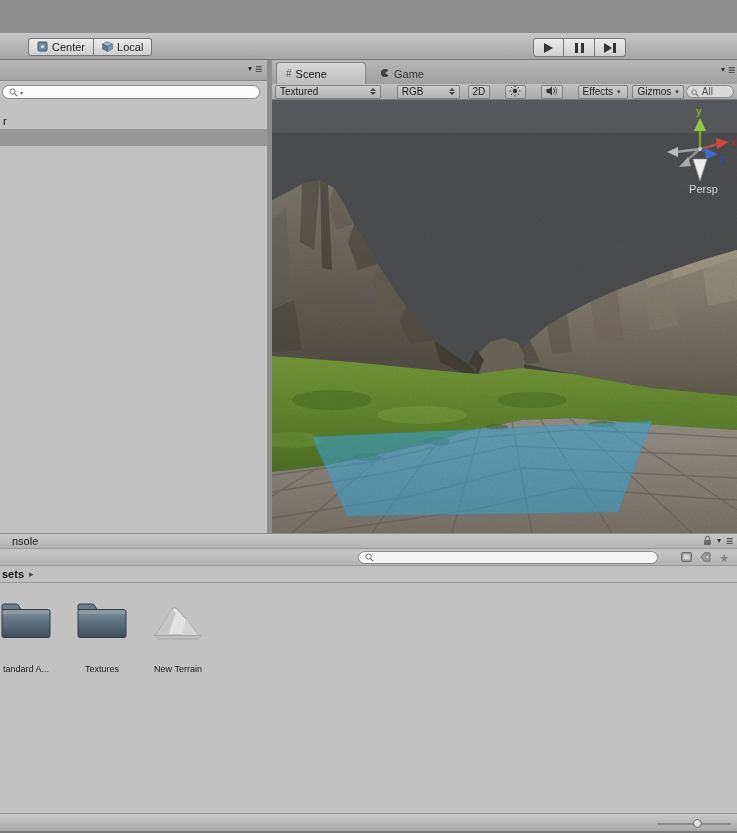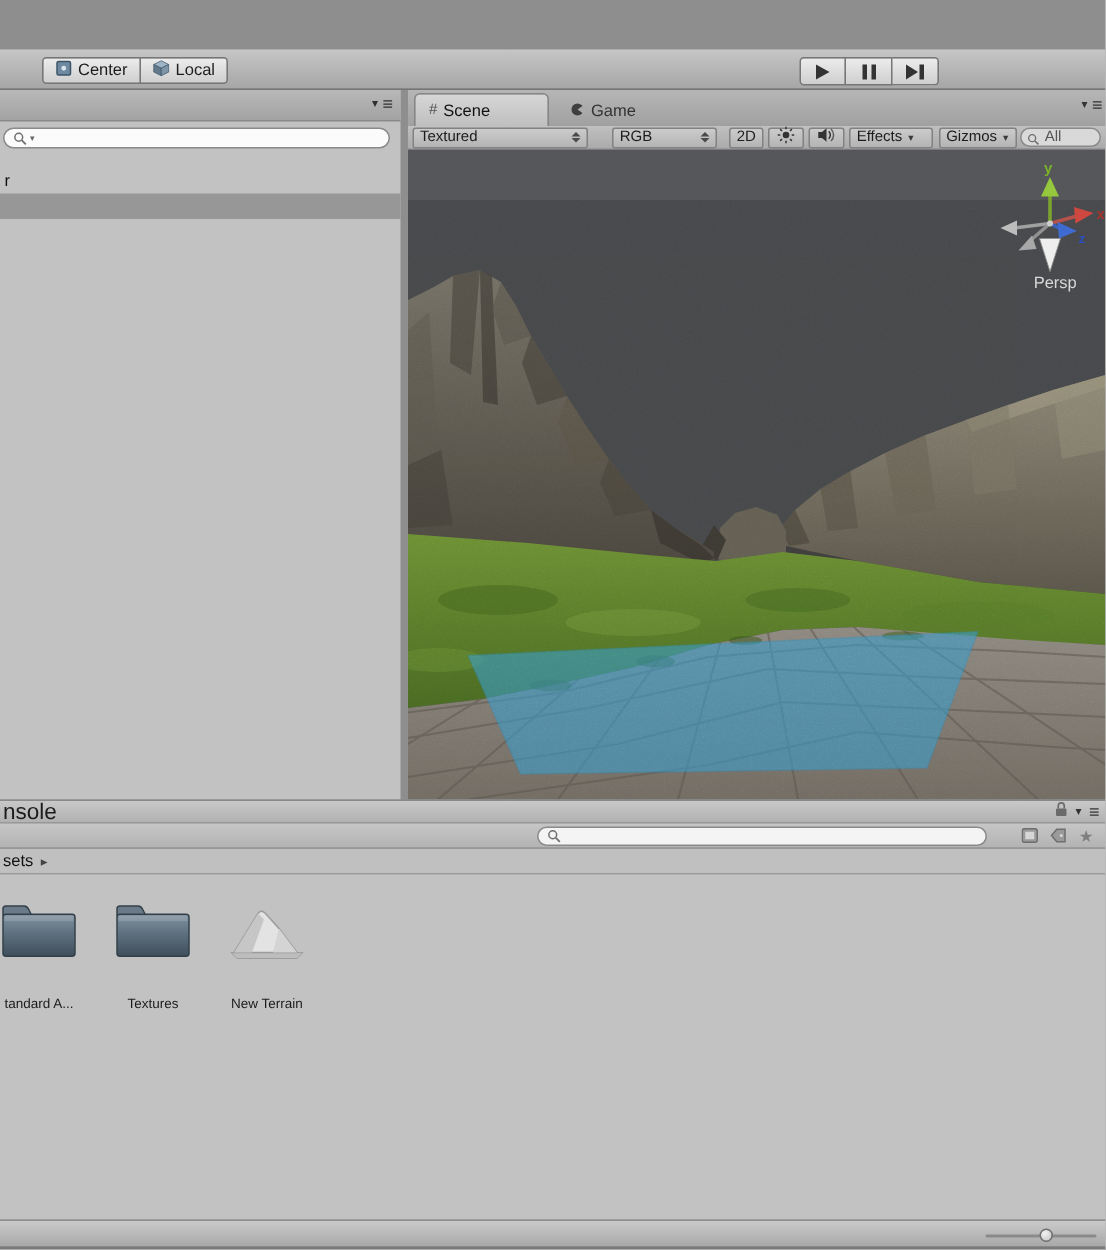--- a/index.html
+++ b/index.html
@@ -56,45 +56,45 @@
   .stabicons{position:absolute;right:2px;top:5px;display:flex;gap:3px;align-items:center;color:#333}
 
   .stoolbar{position:absolute;left:0;top:24px;width:100%;height:16px;background:linear-gradient(#c0c0c0,#aaaaaa);border-bottom:1px solid #7d7d7d;display:flex;align-items:center;padding:0 3px}
   .dd{display:flex;align-items:center;height:14px;border:1px solid #828282;border-radius:2px;background:linear-gradient(#cbcbcb,#b4b4b4);font-size:10px;padding:0 4px;color:#1c1c1c;white-space:nowrap}
   .caret2{margin-left:auto;display:flex;flex-direction:column;gap:1px;padding-left:4px}
   .cu{width:0;height:0;border-left:3px solid transparent;border-right:3px solid transparent;border-bottom:3px solid #4a4a4a}
   .cd{width:0;height:0;border-left:3px solid transparent;border-right:3px solid transparent;border-top:3px solid #4a4a4a}
   .ddcaret{font-size:7px;color:#3a3a3a;margin-left:4px}
   .w118{width:118px;margin-right:16px}.w70{width:70px}
   .tbtn{width:24px;height:14px;display:flex;align-items:center;justify-content:center;border:1px solid #828282;border-radius:2px;background:linear-gradient(#cbcbcb,#b4b4b4);font-size:10px;color:#1c1c1c;font-family:inherit;padding:0}
-  .m8{margin-left:8px}.m3{margin-left:3px}.m4{margin-left:4px}
+  .m8{margin-left:8px}.m3{margin-left:15px}.m4{margin-left:4px}
   .effects{width:56px}.gizmosdd{width:53px}
   .spill{position:static;width:54px;height:13px;background:#d9d9d9;margin-left:2px;color:#555;font-size:10px;gap:2px;display:flex;align-items:flex-end;border:1px solid #8a8a8a;border-radius:7px}
   .spill .mag{margin:0 1px 0 4px}
 
   .viewport{position:absolute;left:0;top:40px;width:465px;height:433px;display:block}
 
   .gizmo{position:absolute;left:388px;top:45px;width:77px;height:100px}
   .persp{position:absolute;left:0;top:78px;width:100%;display:flex;align-items:center;justify-content:center;gap:3px;color:#d8d8d8;font-size:11px}
   .persp-glyph{font-size:7px;color:#4a4a4a}
 
   
   .consolestrip{position:absolute;left:0;top:533px;width:737px;height:16px;background:linear-gradient(#c8c8c8,#b2b2b2);border-top:1px solid #8a8a8a;border-bottom:1px solid #989898;display:flex;align-items:center}
-  .ctab{padding-left:2px;font-size:15px;color:#1c1c1c}
+  .ctab{padding-left:12px;font-size:11px;color:#1c1c1c}
   .cs-right{margin-left:auto;display:flex;align-items:center;gap:5px;padding-right:4px;color:#333}
 
   
   .projbar{position:absolute;left:0;top:549px;width:737px;height:17px;background:linear-gradient(#c6c6c6,#b3b3b3);border-bottom:1px solid #979797}
   .ppill{left:358px;top:2px;width:300px;height:13px;background:#f4f4f4}
   .pb-icons{position:absolute;right:8px;top:3px;display:flex;align-items:center;gap:8px}
   .star{color:#7f7f7f;font-size:11px;line-height:11px}
 
   
   .crumbbar{position:absolute;left:0;top:566px;width:737px;height:17px;background:#c0c0c0;border-bottom:1px solid #9a9a9a;display:flex;align-items:center;gap:5px}
-  .crumb{font-weight:normal;font-size:11px;padding-left:2px;color:#111}
+  .crumb{font-weight:bold;font-size:11px;padding-left:2px;color:#111}
   .crumbarrow{font-size:9px;color:#444}
 
   
   .projarea{position:absolute;left:0;top:583px;width:737px;height:230px;background:#c2c2c2}
   .pitem{position:absolute;top:14px;width:76px;display:flex;flex-direction:column;align-items:center}
   .pitem .picon{height:44px;display:flex;align-items:flex-end}
   .plabel{margin-top:23px;font-size:9px;color:#1b1b1b;white-space:nowrap}
   .p1{left:-12px}.p2{left:64px}.p3{left:140px}
 
   

